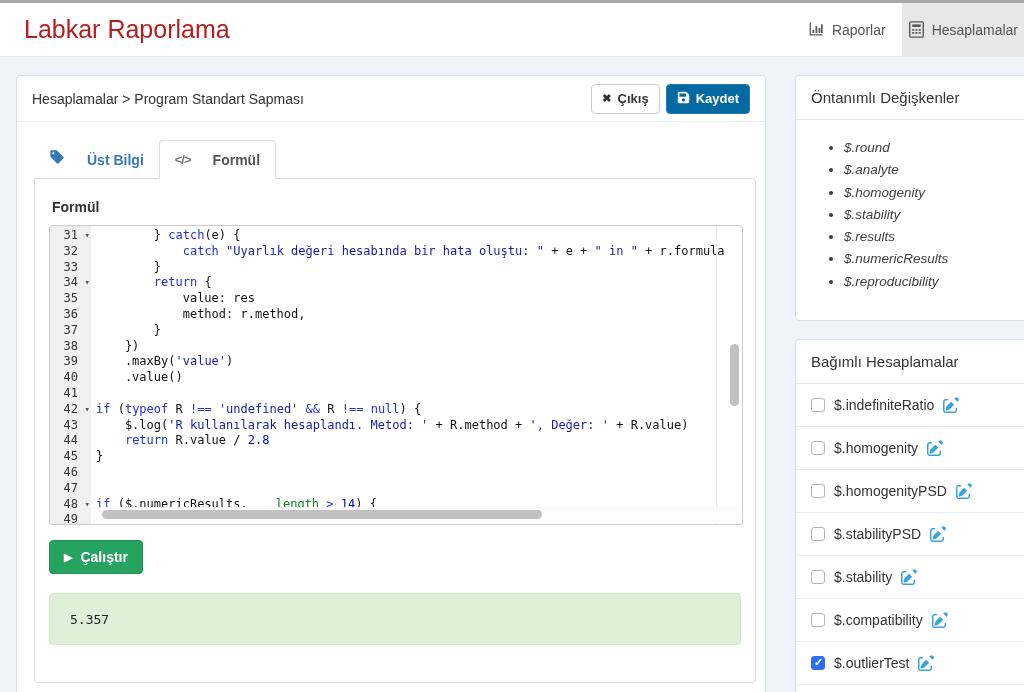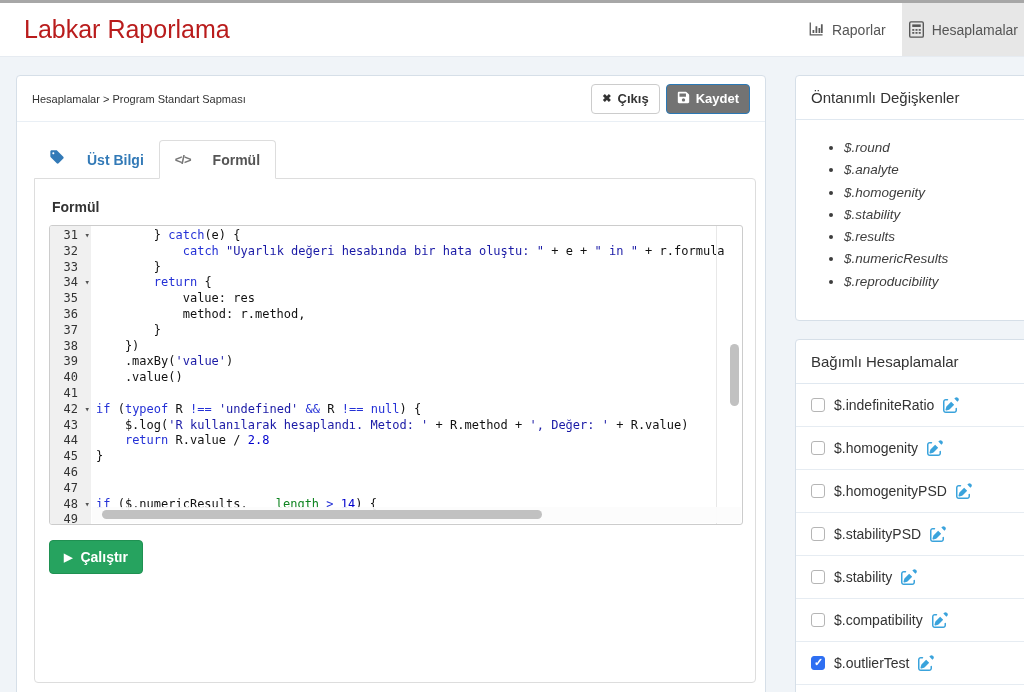--- a/index.html
+++ b/index.html
@@ -14,26 +14,26 @@
   .nav-right { display:flex; align-items:stretch; }
   .nav-item { display:flex; align-items:center; gap:7px; padding:0 16px; font-size:14px; color:#555; cursor:pointer; }
   .nav-item.active { background:#e7e7e7; padding:0 6px; }
   .nav-item svg { display:block; }
 
   
   .card { position:absolute; left:16px; top:75px; width:750px; height:645px;
           background:#fff; border:1px solid #d6dfe8; border-radius:4px; }
   .card-header { height:46px; display:flex; align-items:center; justify-content:space-between;
                  padding:0 15px; border-bottom:1px solid #e9eff5; }
-  .crumb { font-size:11px; color:#333; }
+  .crumb { font-size:14px; color:#333; }
   .hdr-btns { display:flex; gap:6px; }
   .btn { display:inline-flex; align-items:center; gap:6px; height:30px; padding:0 10px;
          border-radius:4px; font-size:13px; font-weight:600; cursor:pointer; }
   .btn-default { background:#fff; border:1px solid #ccc; color:#333; }
-  .btn-primary { background:#737373; border:1px solid #2a78b5; color:#fff; }
+  .btn-primary { background:#0369a1; border:1px solid #2a78b5; color:#fff; }
   .btn .x-glyph { font-size:11px; }
 
   
   .tabs { position:absolute; left:17px; top:64px; height:39px; display:flex; z-index:3; }
   .tab { display:flex; align-items:center; gap:22px; padding:0 15px; font-size:14px;
          line-height:38px; cursor:pointer;font-weight:bold; }
   .tab.inactive { color:#337ab7; }
   .tab.active { background:#fff; border:1px solid #ddd; border-bottom:1px solid #fff;
                 border-radius:4px 4px 0 0; color:#555; }
   .tab .code-glyph { font-size:13px; color:#777; letter-spacing:-1px; }
@@ -212,20 +212,23 @@
       <div class="hscroll-track">
         <div class="hscroll"></div>
       </div>
     </div>
 
     <button class="run-btn">
       <span class="play">▶</span>
       <span>Çalıştır</span>
     </button>
 
+    <div class="result-box">
+      <span>5.357</span>
+    </div>
   </div>
 </div>
 
 <div class="sidebar">
   <div class="panel panel-vars">
     <div class="panel-header">Öntanımlı Değişkenler</div>
     <ul class="var-list">
         <li>$.round</li>
         <li>$.analyte</li>
         <li>$.homogenity</li>

